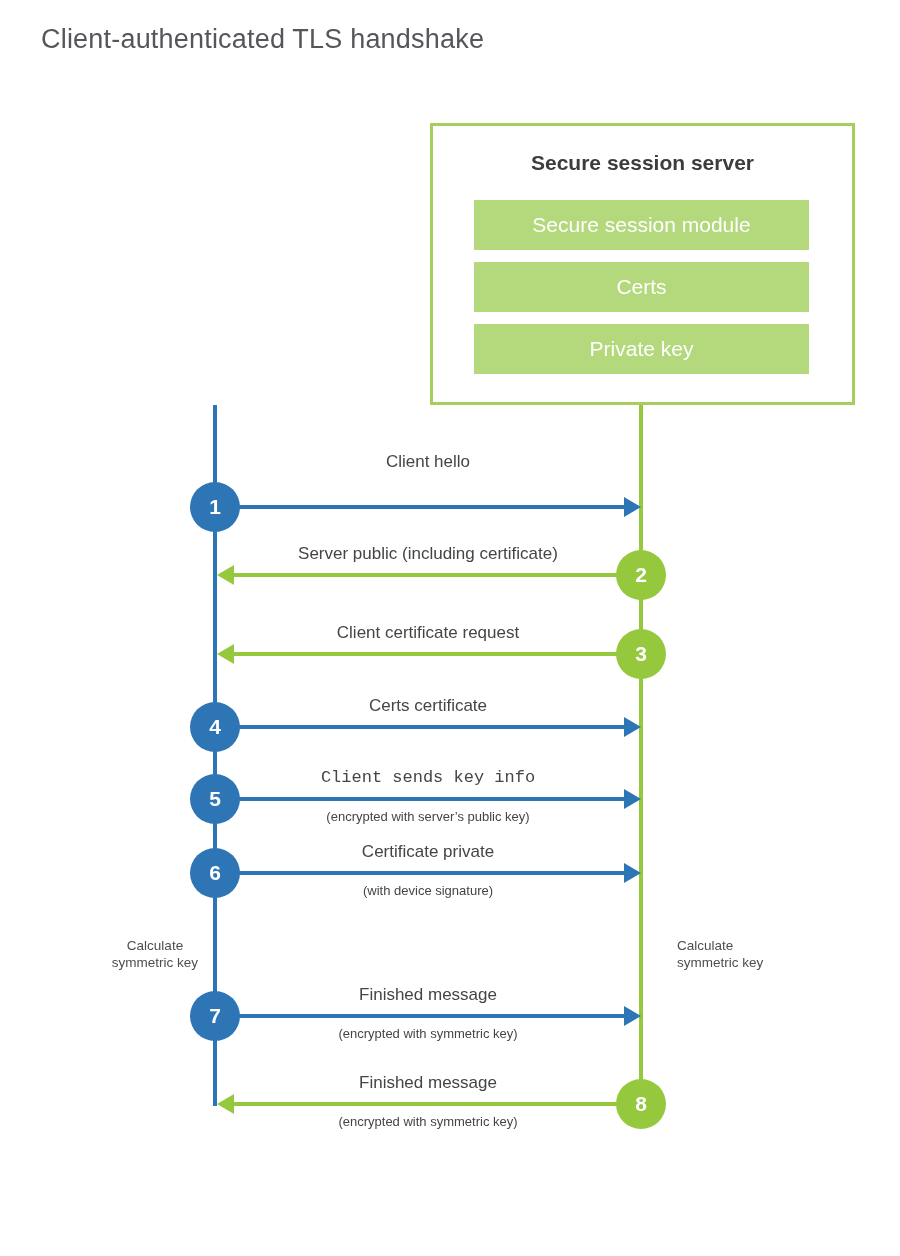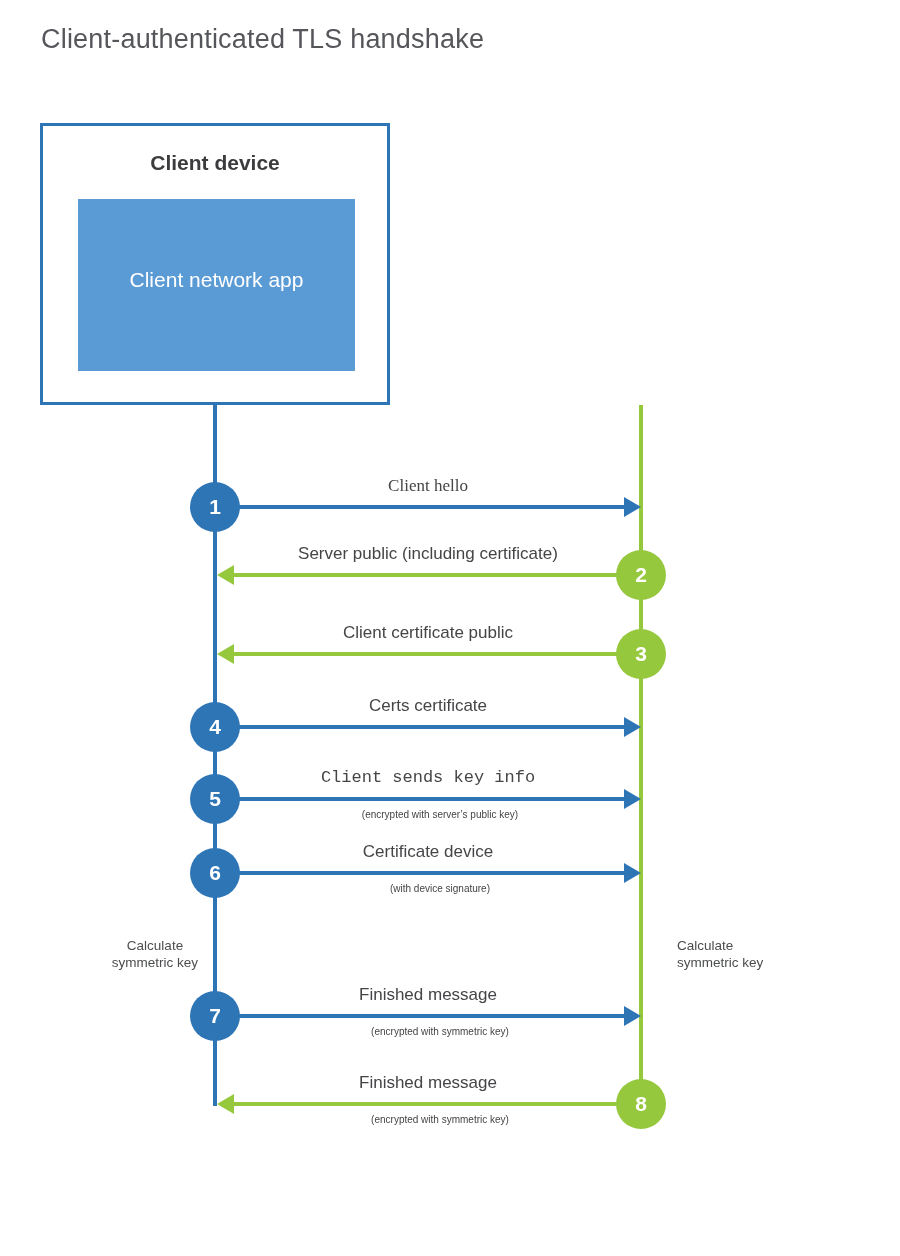--- a/index.html
+++ b/index.html
@@ -86,76 +86,78 @@
   .step-badge.green { background: var(--green, #96c83e); }
   .msg-label {
     position: absolute;
     left: 215px; width: 426px;
     text-align: center;
     font-size: 17px;
     color: var(--label_text, #454548);
   }
   .msg-sub {
     position: absolute;
-    left: 227px; width: 426px;
+    left: 215px; width: 426px;
     text-align: center;
-    font-size: 10px;
+    font-size: 13px;
     color: var(--label_text, #454548);
   }
   .side-note {
     position: absolute;
     font-size: 13.5px;
     line-height: 17px;
     color: var(--note_text, #4c4d4f);
   }
   .side-note.centered { text-align: center; }
 </style>
 </head>
 <body>
 
 <div class="canvas">
 
   <h1 class="page-title">Client-authenticated TLS handshake</h1>
 
-  <div class="actor-box client">
-    <div class="actor-title">Client device</div>
-    <div class="client-app">
-      <span class="app-label">Client network app</span>
-    </div>
+
+  <div class="actor-box server">
+    <div class="actor-title">Secure session server</div>
+    <div id="server-modules">
+        <div class="server-module" style="top: 74px;">Secure session module</div>
+        <div class="server-module" style="top: 136px;">Certs</div>
+        <div class="server-module" style="top: 198px;">Private key</div>
+      </div>
   </div>
-
 
   <div class="lifeline blue" style="left:213px; top:405px; height:701px;"></div>
   <div class="lifeline green" style="left:639px; top:405px; height:700px;"></div>
 
   <div id="steps">
       <div class="arrow-line blue" style="left: 215px; top: 505px; width: 410px;"></div>
       <div class="arrow-head right blue" style="left: 624px; top: 497px;"></div>
-      <div class="msg-label" style="top: 476px; font-family: Liberation Serif, serif;">Client hello</div>
+      <div class="msg-label" style="top: 452px;">Client hello</div>
       <div class="step-badge blue" style="left: 190px; top: 482px;">1</div>
       <div class="arrow-head left green" style="left: 217px; top: 565px;"></div>
       <div class="arrow-line green" style="left: 233px; top: 573px; width: 410px;"></div>
       <div class="msg-label" style="top: 544px;">Server public (including certificate)</div>
       <div class="step-badge green" style="left: 616px; top: 550px;">2</div>
       <div class="arrow-head left green" style="left: 217px; top: 644px;"></div>
       <div class="arrow-line green" style="left: 233px; top: 652px; width: 410px;"></div>
-      <div class="msg-label" style="top: 623px;">Client certificate public</div>
+      <div class="msg-label" style="top: 623px;">Client certificate request</div>
       <div class="step-badge green" style="left: 616px; top: 629px;">3</div>
       <div class="arrow-line blue" style="left: 215px; top: 725px; width: 410px;"></div>
       <div class="arrow-head right blue" style="left: 624px; top: 717px;"></div>
       <div class="msg-label" style="top: 696px;">Certs certificate</div>
       <div class="step-badge blue" style="left: 190px; top: 702px;">4</div>
       <div class="arrow-line blue" style="left: 215px; top: 797px; width: 410px;"></div>
       <div class="arrow-head right blue" style="left: 624px; top: 789px;"></div>
       <div class="msg-label" style="top: 768px; font-family: Liberation Mono, monospace;">Client sends key info</div>
       <div class="msg-sub" style="top: 809px;">(encrypted with server’s public key)</div>
       <div class="step-badge blue" style="left: 190px; top: 774px;">5</div>
       <div class="arrow-line blue" style="left: 215px; top: 871px; width: 410px;"></div>
       <div class="arrow-head right blue" style="left: 624px; top: 863px;"></div>
-      <div class="msg-label" style="top: 842px;">Certificate device</div>
+      <div class="msg-label" style="top: 842px;">Certificate private</div>
       <div class="msg-sub" style="top: 883px;">(with device signature)</div>
       <div class="step-badge blue" style="left: 190px; top: 848px;">6</div>
       <div class="arrow-line blue" style="left: 215px; top: 1014px; width: 410px;"></div>
       <div class="arrow-head right blue" style="left: 624px; top: 1006px;"></div>
       <div class="msg-label" style="top: 985px;">Finished message</div>
       <div class="msg-sub" style="top: 1026px;">(encrypted with symmetric key)</div>
       <div class="step-badge blue" style="left: 190px; top: 991px;">7</div>
       <div class="arrow-head left green" style="left: 217px; top: 1094px;"></div>
       <div class="arrow-line green" style="left: 233px; top: 1102px; width: 410px;"></div>
       <div class="msg-label" style="top: 1073px;">Finished message</div>

